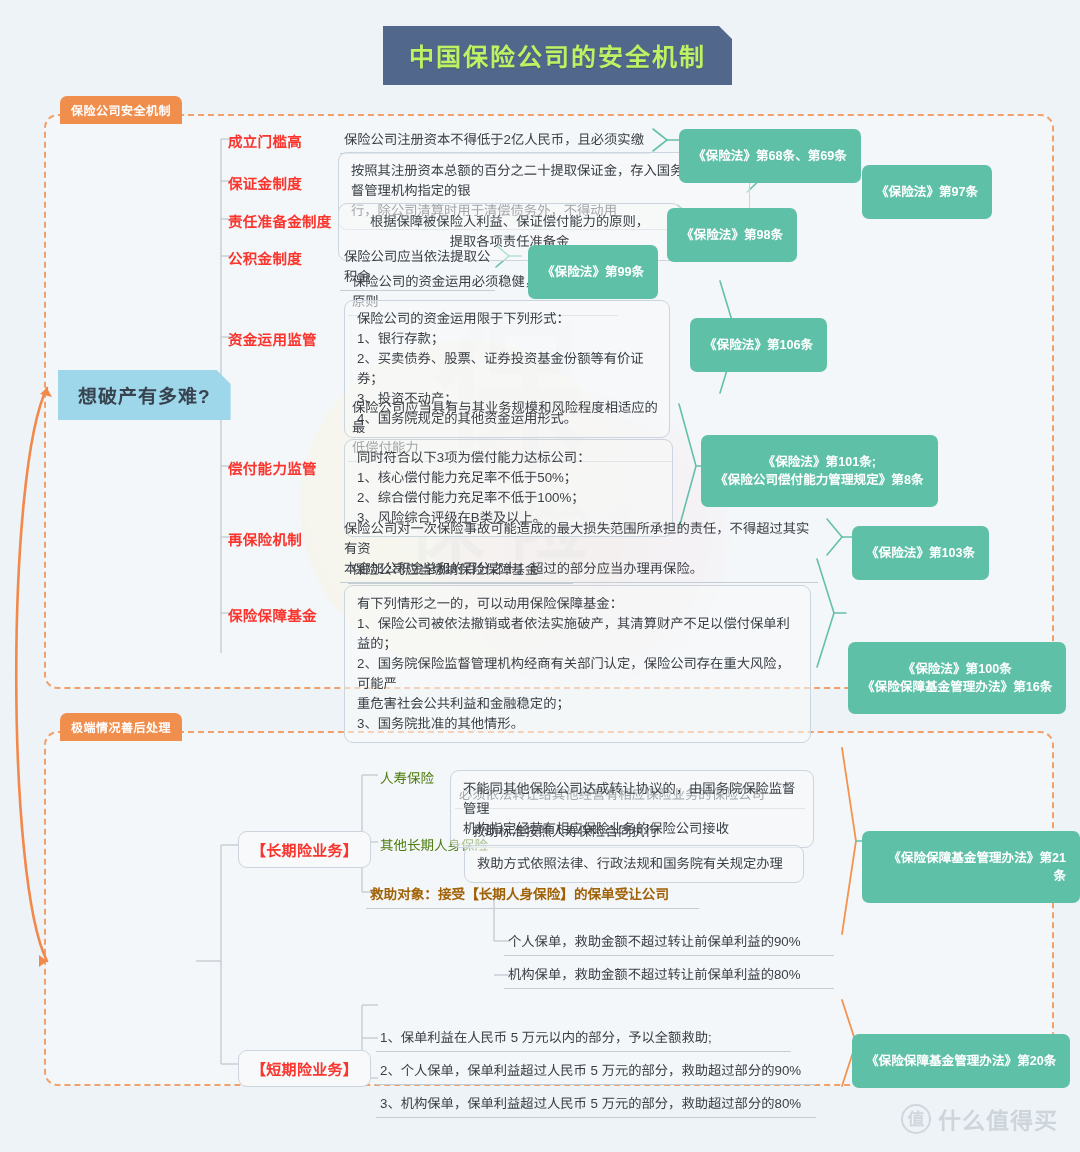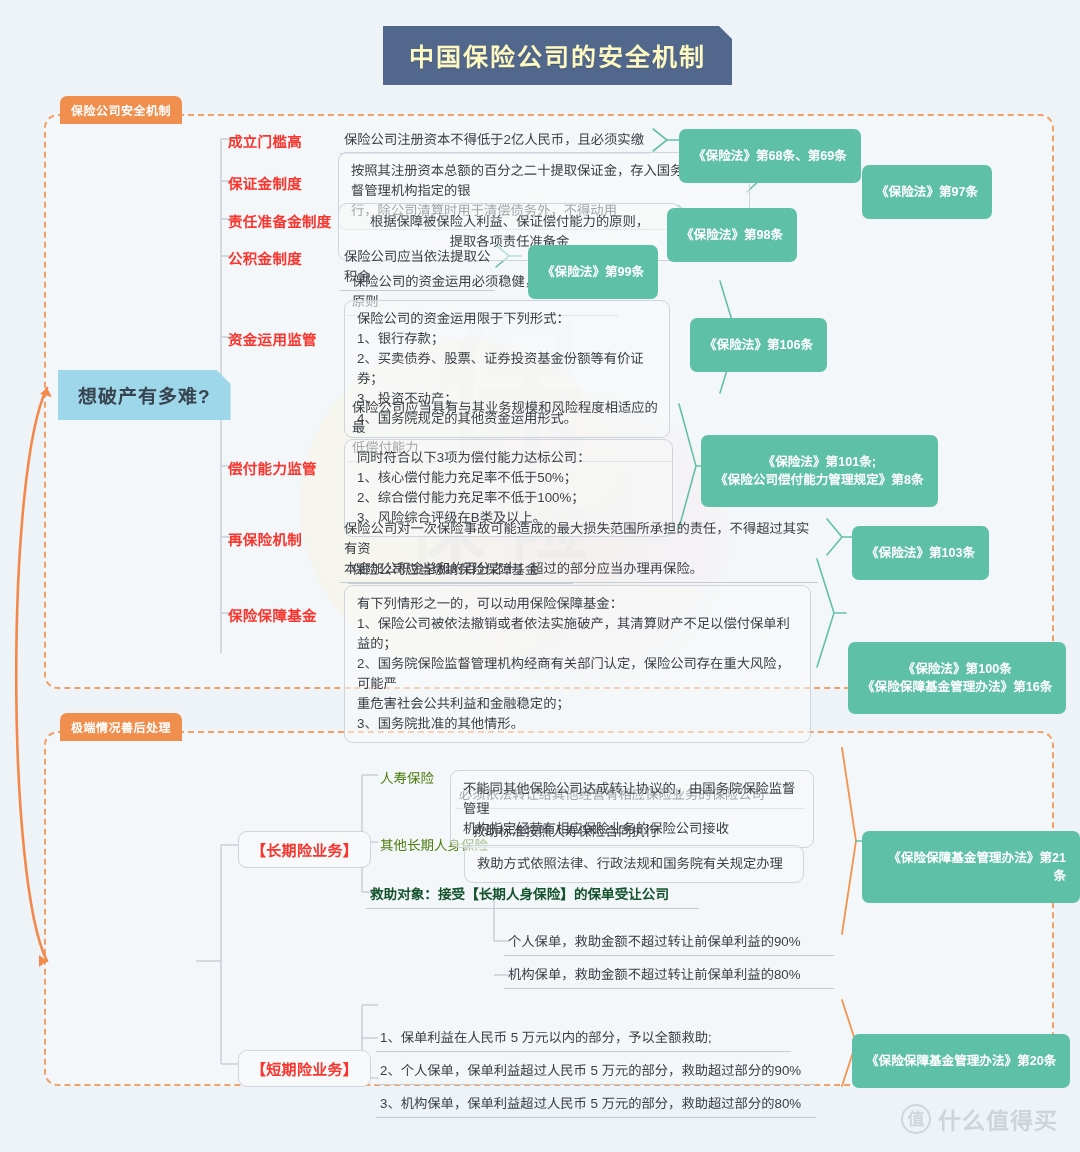--- a/index.html
+++ b/index.html
@@ -29,21 +29,21 @@
     color: rgba(190,190,190,.22);
     font-size: 150px; font-weight: bold; line-height: 1.2;
     font-family: "DejaVu Serif", serif;
     text-align: center;
   }
   .wm-sub { font-size: 78px; letter-spacing: 26px; color: rgba(175,175,175,.20); }
 
   
   .title-banner {
     position: absolute; left: 383px; top: 26px;
-    background: #51678c; color: #fef9c3;
+    background: #51678c; color: #bef264;
     font-size: 25px; font-weight: bold; letter-spacing: 2px;
     padding: 11px 26px 12px 26px;
     z-index: 6;
     clip-path: polygon(0 0, calc(100% - 13px) 0, 100% 13px, 100% 100%, 0 100%);
     text-shadow: 0 1px 1px rgba(0,0,0,.18);
   }
 
   
   .section {
     position: absolute; z-index: 2;
@@ -98,21 +98,21 @@
 
   
   .detail {
     position: absolute; z-index: 5;
     color: #3a3f45; font-size: 13.3px; line-height: 20px;
     border-bottom: 1.4px solid #c4ccd4;
     padding: 2px 4px 3px 4px;
     white-space: pre-line;
   }
   .detail.center { text-align: center; }
-  .detail.bold { font-weight: bold; color: #14532d; font-size: 13.6px; }
+  .detail.bold { font-weight: bold; color: #a16207; font-size: 13.6px; }
   .detail.card {
     border: 1.4px solid #ccd4dd; border-radius: 9px;
     background: rgba(247,249,250,.55);
     padding: 8px 12px;
   }
 
   
   .badge {
     position: absolute; z-index: 5;
     background: #5fc0a8; color: #fff;

